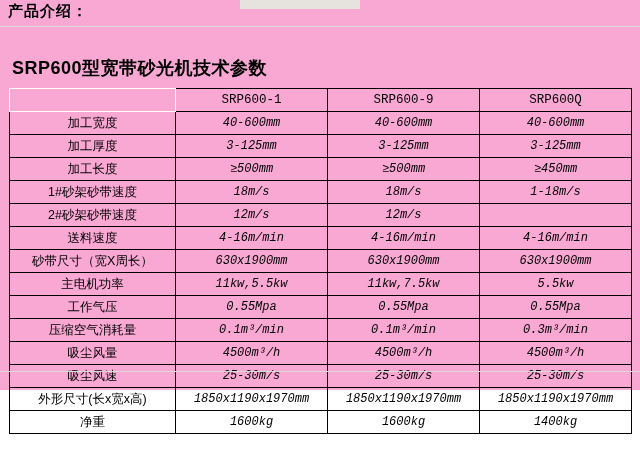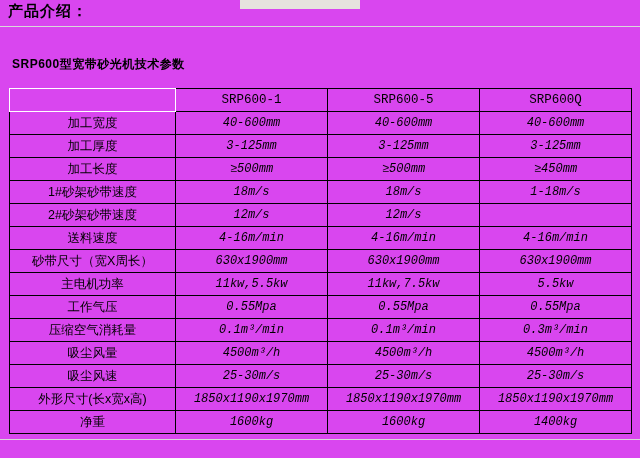--- a/index.html
+++ b/index.html
@@ -11,22 +11,22 @@
     height: 458px;
     background: #ffffff;
     font-family: "Liberation Serif", serif;
     color: #000000;
     position: relative;
     overflow: hidden;
   }
   .page {
     position: relative;
     width: 640px;
-    height: 458px;
-    background: #d946ef;
+    height: 390px;
+    background: #f9a8d4;
   }
   
   .intro-title {
     position: absolute;
     left: 8px;
     top: 2px;
     font-family: "Liberation Sans", sans-serif;
     font-weight: bold;
     font-size: 15px;
     letter-spacing: 1px;
@@ -55,21 +55,21 @@
     width: 640px;
     height: 1px;
     background: #d9d9d9;
   }
   .doc-title {
     position: absolute;
     left: 12px;
     top: 56px;
     font-family: "Liberation Sans", sans-serif;
     font-weight: bold;
-    font-size: 12px;
+    font-size: 18px;
     letter-spacing: 0.5px;
     text-align: right;
   }
   table.spec {
     position: absolute;
     left: 9px;
     top: 88px;
     width: 622px;
     border-collapse: collapse;
     font-size: 12px;
@@ -124,21 +124,21 @@
     <colgroup>
       <col class="c0">
         <col class="c1">
         <col class="c2">
         <col class="c3">
     </colgroup>
     <thead>
       <tr>
         <td class="blank-head"></td>
         <td>SRP600-1</td>
-        <td>SRP600-5</td>
+        <td>SRP600-9</td>
         <td>SRP600Q</td>
       </tr>
     </thead>
     <tbody>
       <tr>
         <td class="label">加工宽度</td>
         <td class="val">40-600mm</td>
         <td class="val">40-600mm</td>
         <td class="val">40-600mm</td>
       </tr>

